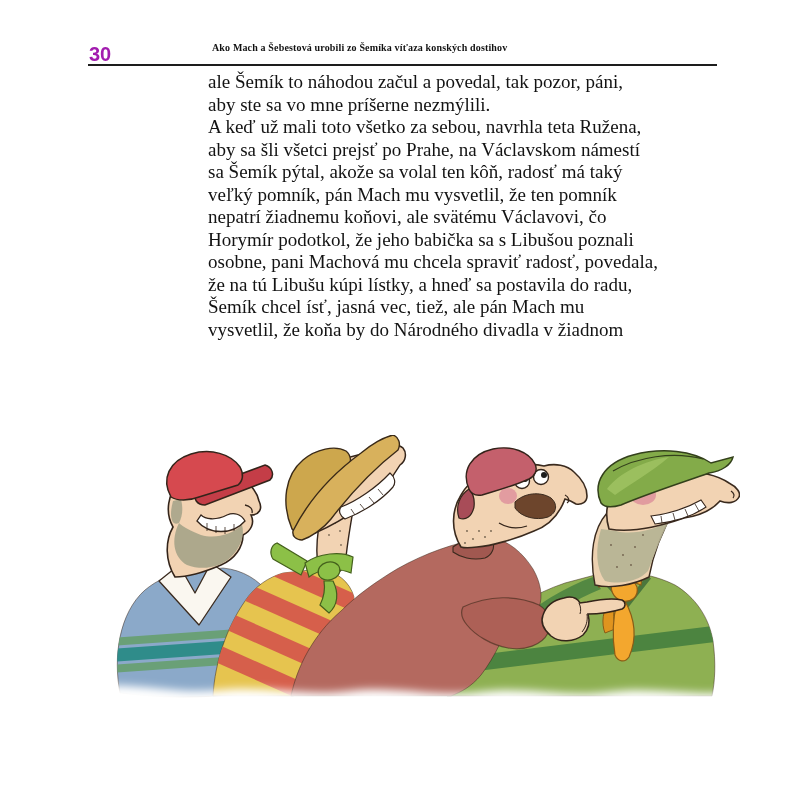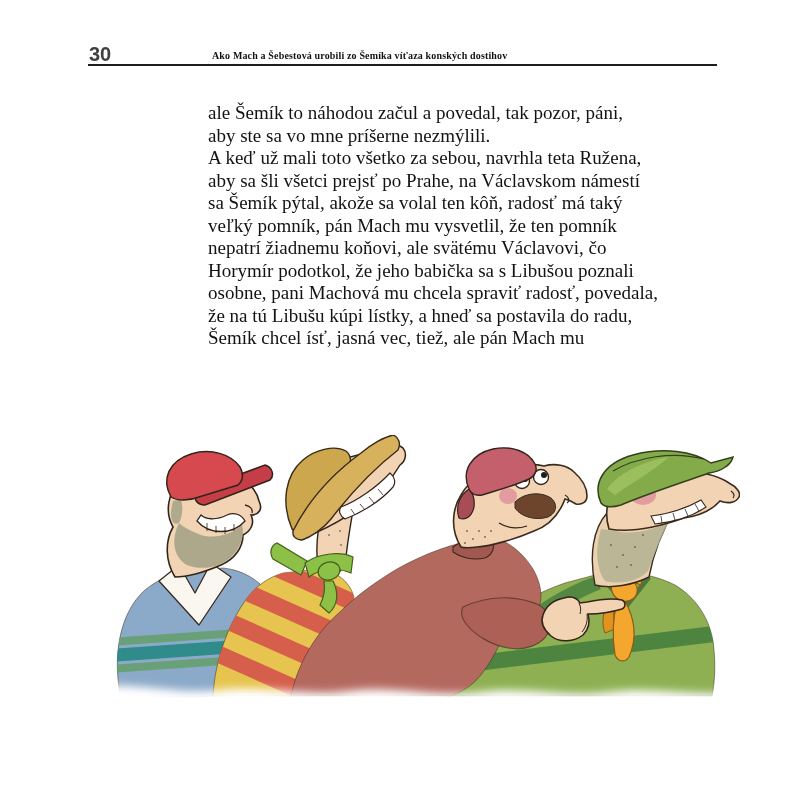--- a/index.html
+++ b/index.html
@@ -1,24 +1,24 @@
 <!DOCTYPE html>
 <html><head>
 <meta charset="utf-8">
 <style>
   html,body{margin:0;padding:0;background:#ffffff;}
   .page{position:relative;width:800px;height:800px;background:#ffffff;overflow:hidden;
         font-family:"Liberation Serif", serif;color:#151515;}
   .page-number{position:absolute;left:89px;top:43px;font-family:"Liberation Sans",sans-serif;
-        font-weight:bold;font-size:20px;color:#404040;}
-  .header-title{position:absolute;left:212px;top:50px;font-size:10px;font-weight:bold;
+        font-weight:bold;font-size:20px;color:#a21caf;}
+  .header-title{position:absolute;left:212px;top:42px;font-size:10px;font-weight:bold;
         letter-spacing:0.15px;color:#111;white-space:nowrap;}
   .header-rule{position:absolute;left:88px;top:64px;width:629px;height:2px;background:#1d1d1d;}
   .text-block{position:absolute;left:208px;top:71px;width:480px;font-size:19px;
-        line-height:22.5px;color:#131313;margin-top:31px;}
+        line-height:22.5px;color:#131313;}
   .text-line{white-space:nowrap;}
   .illustration{position:absolute;left:95px;top:435px;width:645px;height:270px;}
   svg{display:block;}
 </style>
 </head>
 <body>
 
 <div class="page">
 
   <div class="page-number">30</div>
@@ -30,20 +30,21 @@
     <div class="text-line">aby ste sa vo mne príšerne nezmýlili.</div>
     <div class="text-line">A keď už mali toto všetko za sebou, navrhla teta Ružena,</div>
     <div class="text-line">aby sa šli všetci prejsť po Prahe, na Václavskom námestí</div>
     <div class="text-line">sa Šemík pýtal, akože sa volal ten kôň, radosť má taký</div>
     <div class="text-line">veľký pomník, pán Mach mu vysvetlil, že ten pomník</div>
     <div class="text-line">nepatrí žiadnemu koňovi, ale svätému Václavovi, čo</div>
     <div class="text-line">Horymír podotkol, že jeho babička sa s Libušou poznali</div>
     <div class="text-line">osobne, pani Machová mu chcela spraviť radosť, povedala,</div>
     <div class="text-line">že na tú Libušu kúpi lístky, a hneď sa postavila do radu,</div>
     <div class="text-line">Šemík chcel ísť, jasná vec, tiež, ale pán Mach mu</div>
+    <div class="text-line">vysvetlil, že koňa by do Národného divadla v žiadnom</div>
   </div>
 
   <div class="illustration">
     <svg width="645" height="270" viewBox="0 0 645 270" role="img" aria-label="Watercolor cartoon of four men standing in a row, smiling and looking up to the right: a bearded man in a red baseball cap and striped blue sweater, a long-necked man in a straw hat with a green neckerchief and yellow-red striped sweater, a moustached man in a rose flat cap and maroon sweater pointing a finger, and a stubbled man in a green cap with an orange neckerchief and green sweater.">
       <defs>
         <clipPath id="c1">
             <path d="M 25 258 C 18 222, 24 178, 50 155 C 62 145, 76 139, 90 137 L 128 133 C 148 135, 164 145, 174 159 C 178 182, 172 212, 160 236 C 156 246, 152 253, 148 258 C 110 264, 60 263, 25 258 Z"></path>
           </clipPath>
         <clipPath id="c2">
             <path d="M 118 261 C 120 226, 132 192, 150 166 C 160 151, 174 142, 188 138 L 224 134 C 242 136, 255 147, 259 162 C 257 186, 244 216, 228 238 C 218 250, 208 257, 198 261 Z"></path>

